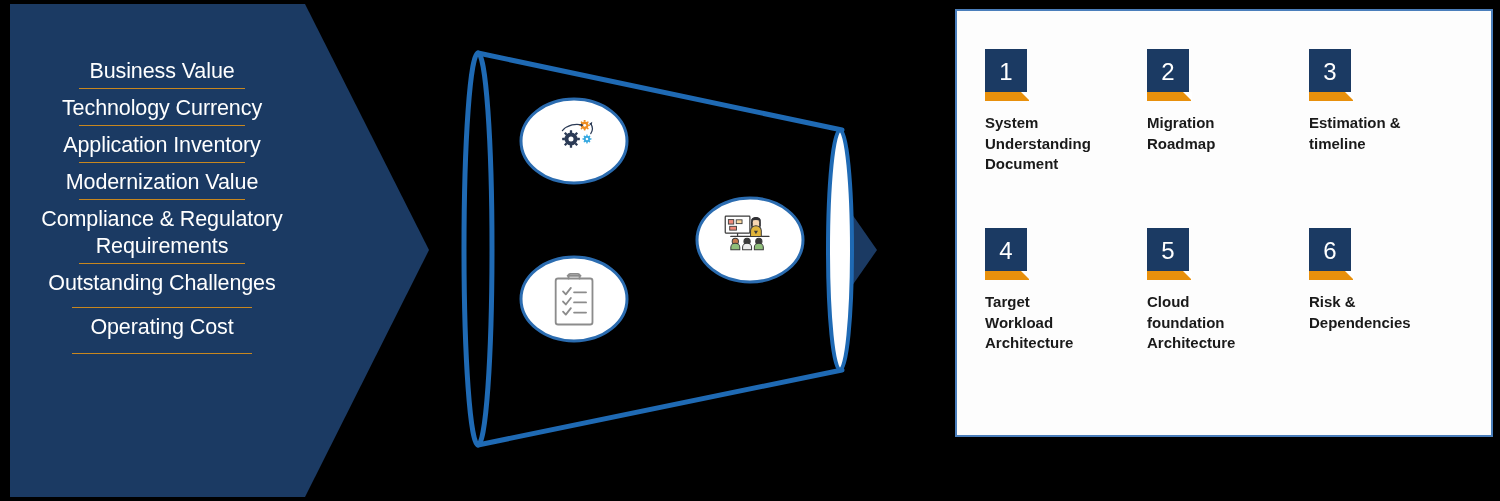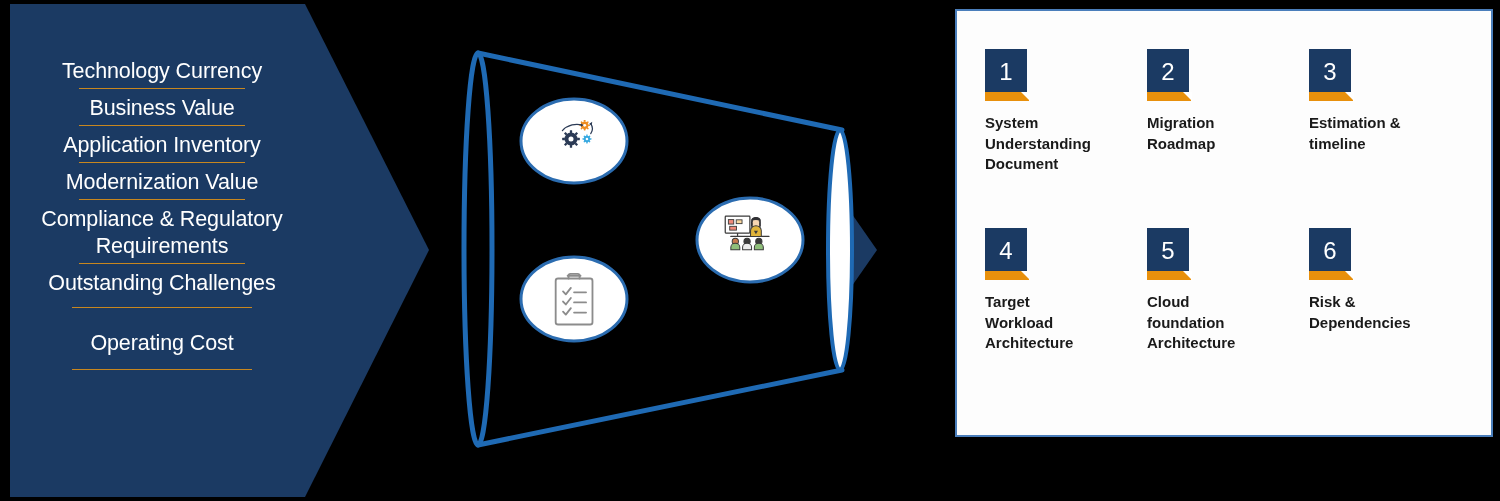--- a/index.html
+++ b/index.html
@@ -151,26 +151,26 @@
   .d-3 .deliverable-label, .d-6 .deliverable-label { }
 </style>
 </head>
 <body>
 
 <div id="left-arrow">
   <div class="arrow-shape"></div>
   <div class="criteria-list">
 
     <div class="criteria-item">
+      <div class="criteria-text">Business Value</div>
+      <div class="criteria-rule" style="width:166px"></div>
+    </div>
+
+    <div class="criteria-item">
       <div class="criteria-text">Technology Currency</div>
-      <div class="criteria-rule" style="width:166px"></div>
-    </div>
-
-    <div class="criteria-item">
-      <div class="criteria-text">Business Value</div>
       <div class="criteria-rule" style="width:166px"></div>
     </div>
 
     <div class="criteria-item">
       <div class="criteria-text">Application Inventory</div>
       <div class="criteria-rule" style="width:166px"></div>
     </div>
 
     <div class="criteria-item">
       <div class="criteria-text">Modernization Value</div>
@@ -181,21 +181,21 @@
       <div class="criteria-text">Compliance &amp; Regulatory
 Requirements</div>
       <div class="criteria-rule" style="width:166px"></div>
     </div>
 
     <div class="criteria-item" style="">
       <div class="criteria-text">Outstanding Challenges</div>
       <div class="criteria-rule" style="width:180px;margin-top:10px"></div>
     </div>
 
-    <div class="criteria-item" style="margin-top:16px">
+    <div class="criteria-item" style="">
       <div class="criteria-text">Operating Cost</div>
       <div class="criteria-rule" style="width:180px;margin-top:12px"></div>
     </div>
 
   </div>
 </div>
 
 <div id="funnel">
   <svg width="470" height="501" viewBox="0 0 470 501">
 

